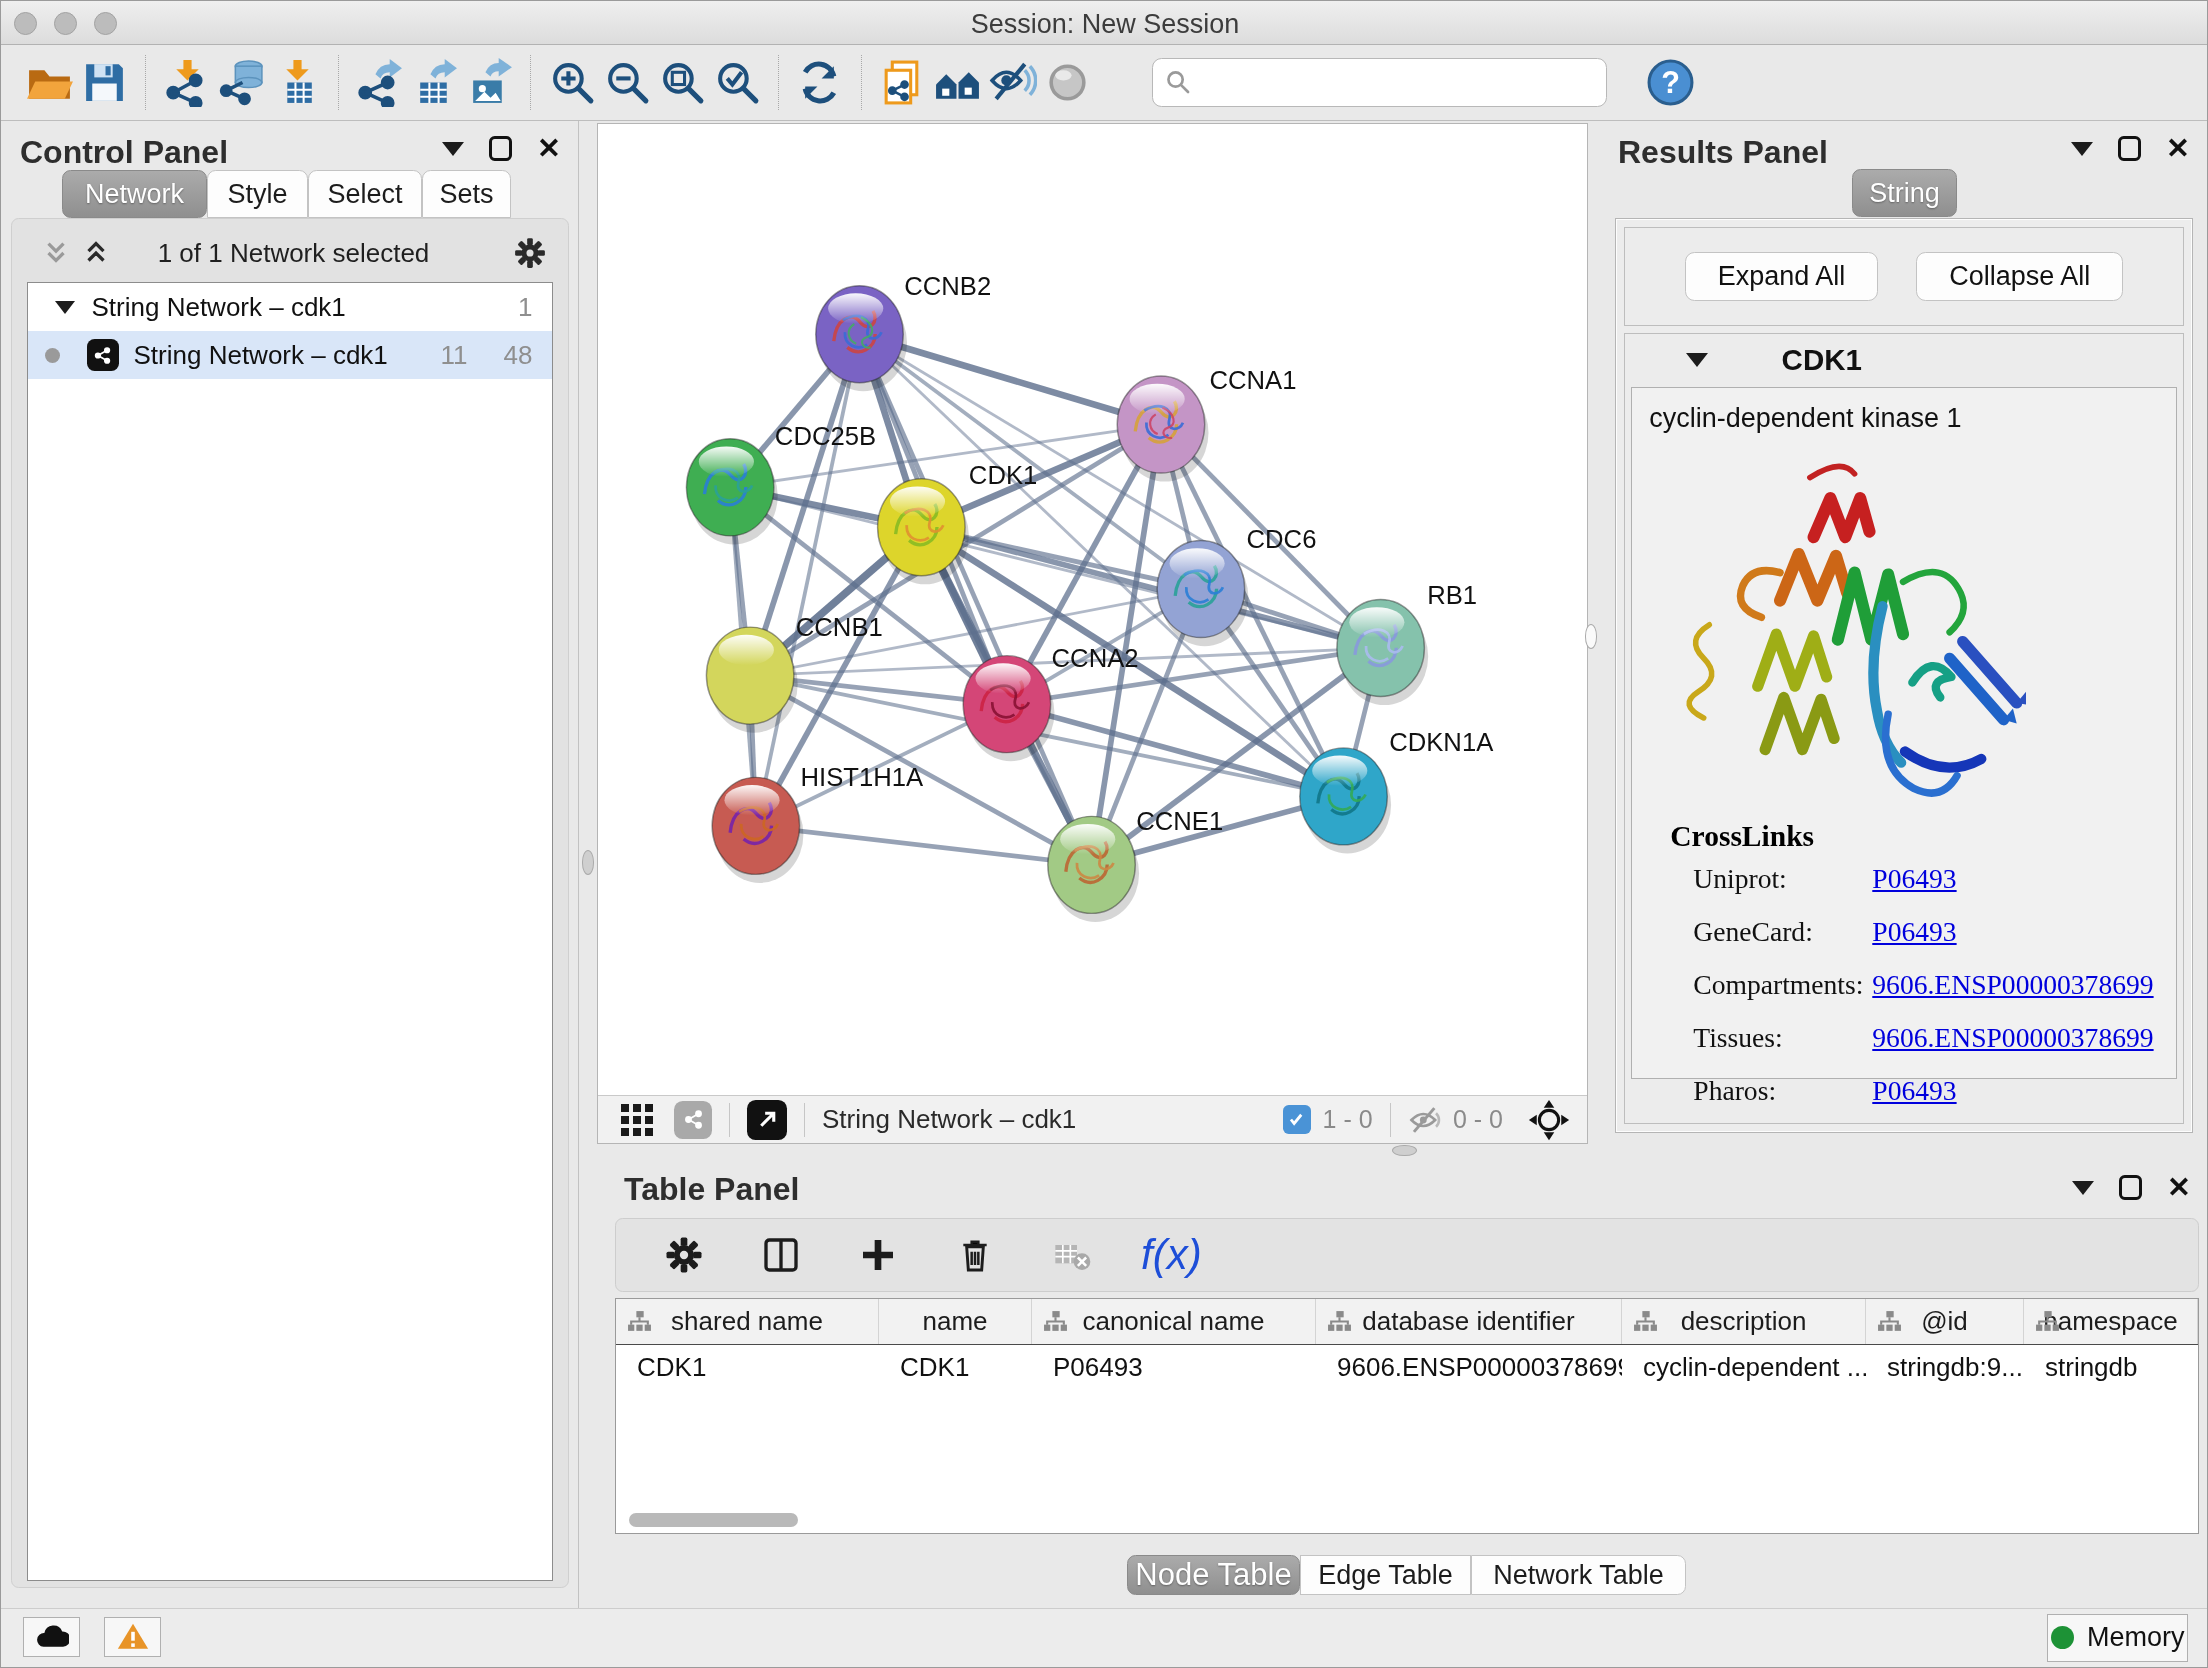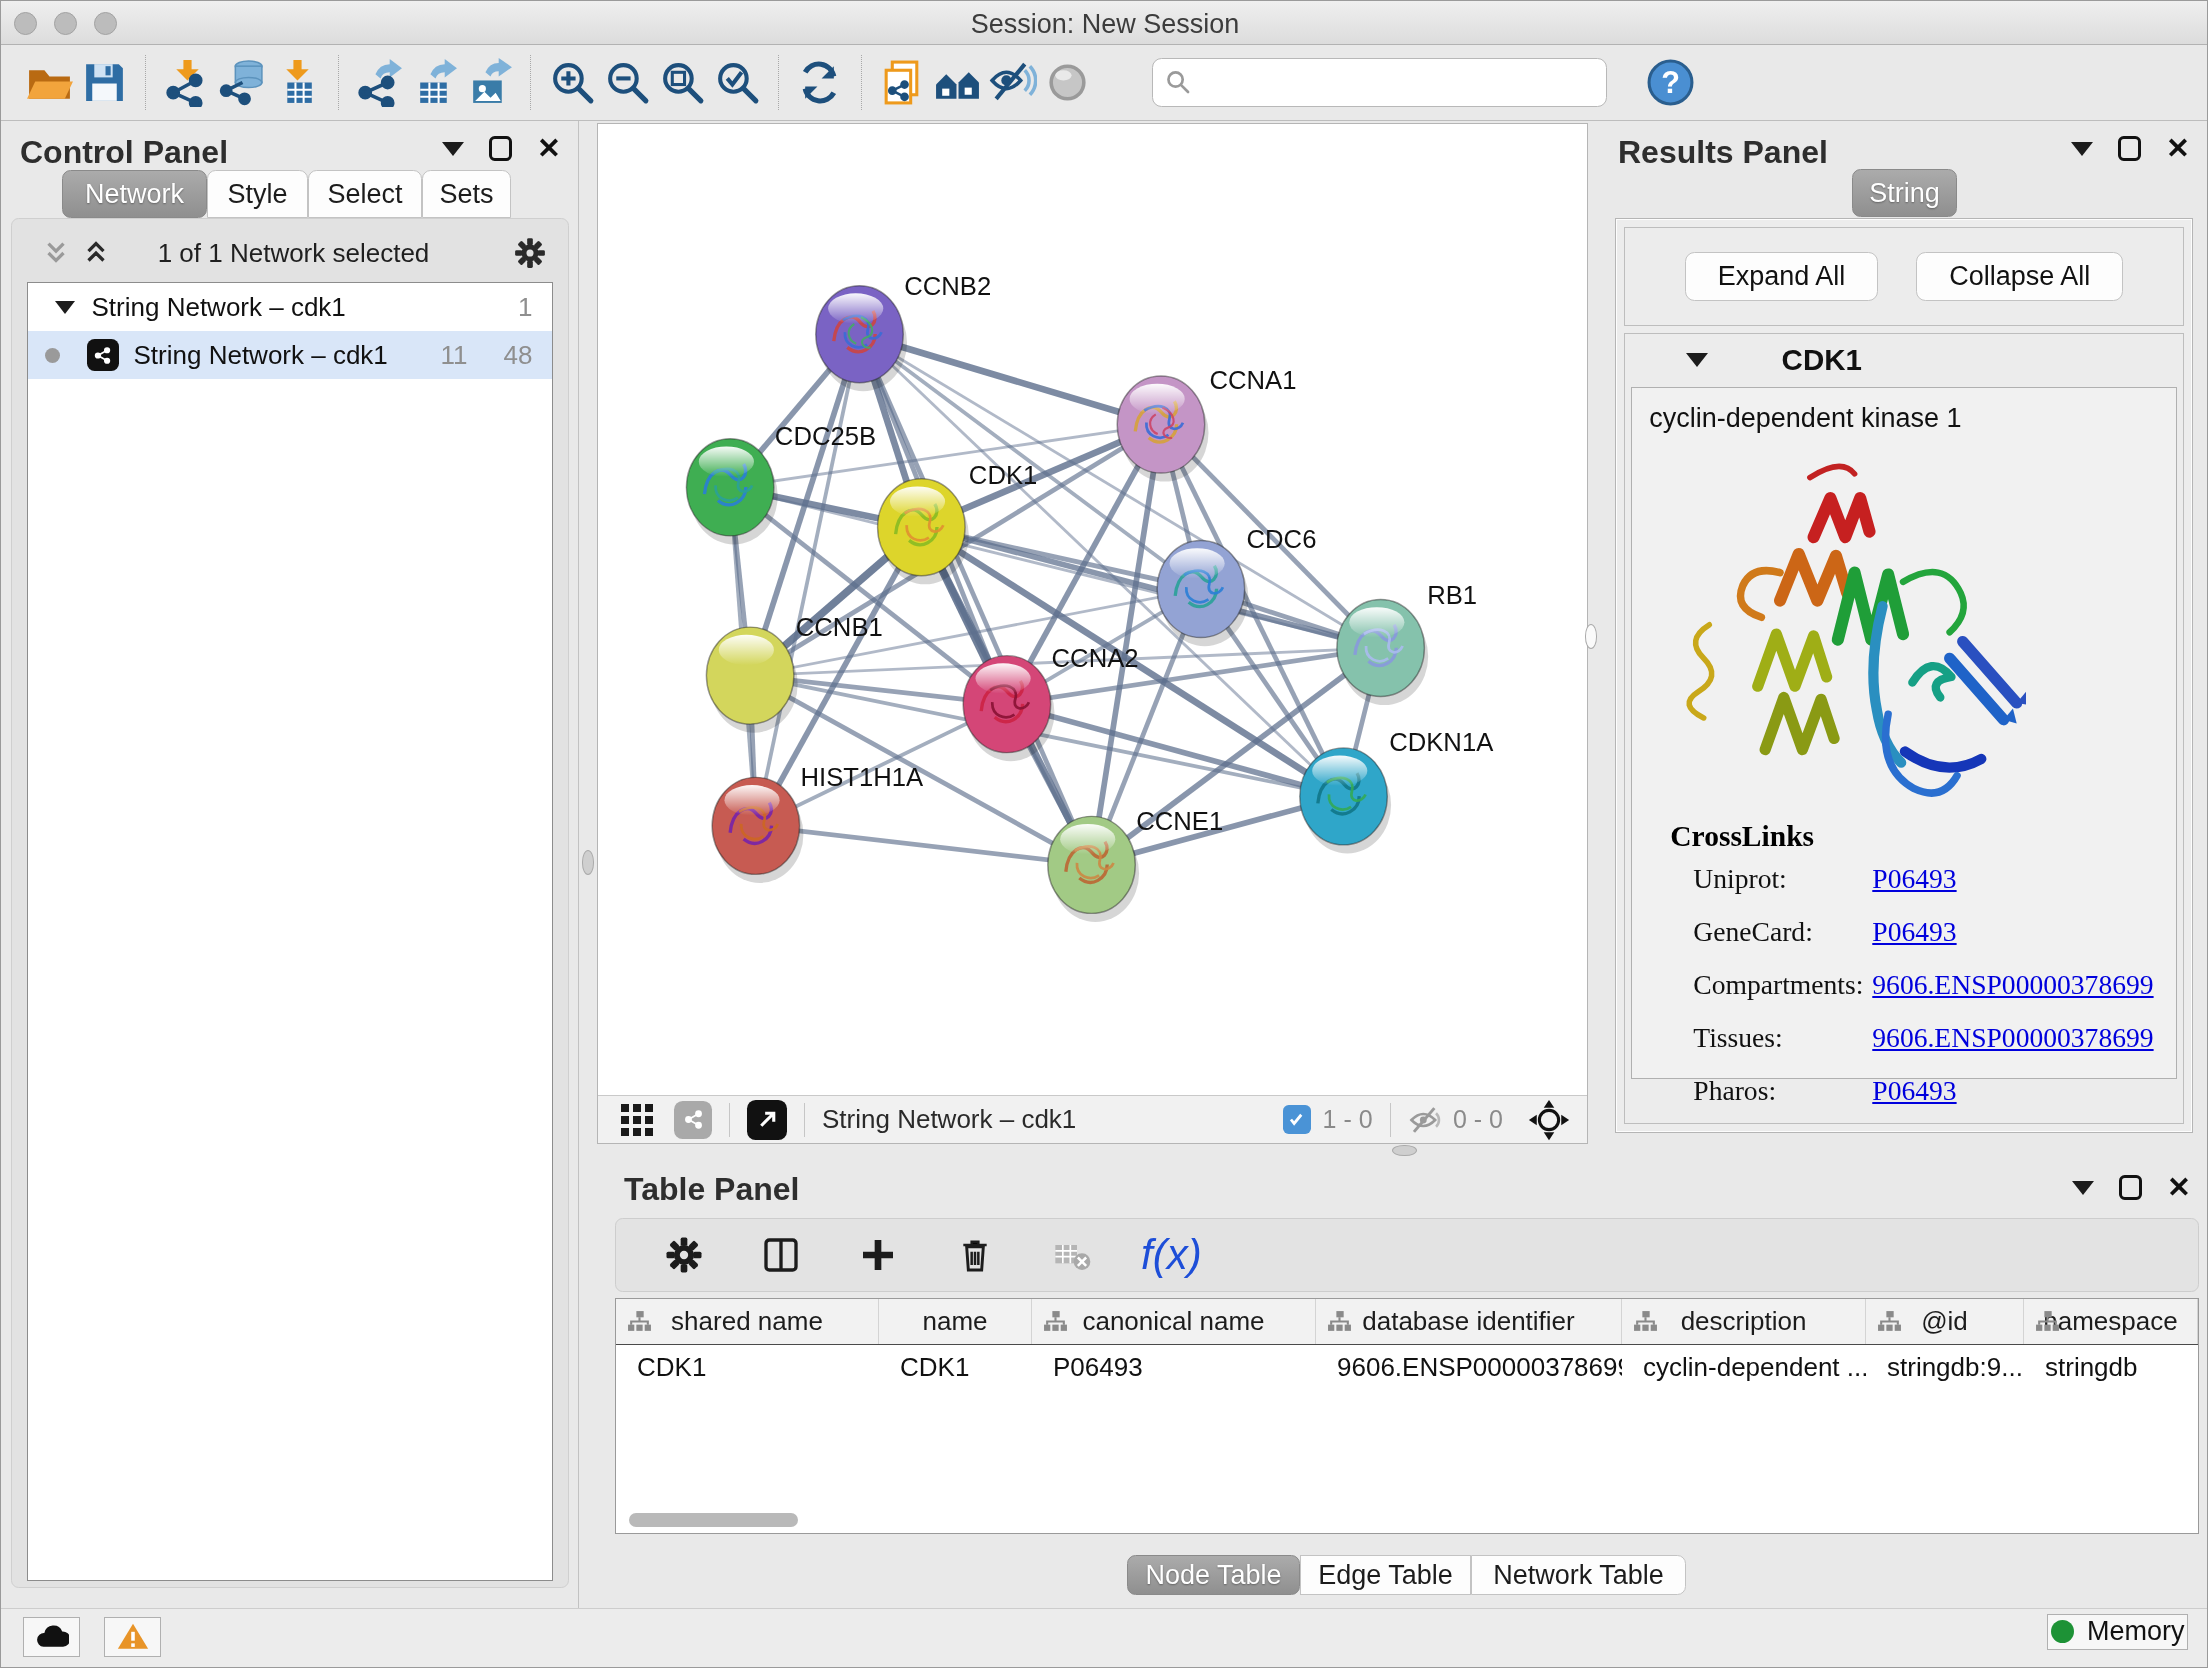--- a/index.html
+++ b/index.html
@@ -106,21 +106,21 @@
   .tbl-row { display:flex; height:44px; align-items:center; }
   .td { padding-left:21px; font-size:26px; color:#111; white-space:nowrap; overflow:hidden; flex:none; }
   .hthumb { position:absolute; left:13.3px; bottom:5.7px; width:169px; height:14.3px; background:#b9b9b9;
     border-radius:7.6px; }
   .tp-tabs { position:absolute; left:534px; top:405px; display:flex; }
 
   
   .statusbar { left:0; top:1607px; width:2208px; height:61px; background:#ececec; border-top:1px solid #cdcdcd; }
   .sb-btn { position:absolute; top:7.6px; width:57px; height:40px; background:#f7f7f7; border:1.9px solid #b0b0b0;
     display:flex; align-items:center; justify-content:center; }
-  .mem-btn { position:absolute; right:21px; top:4.8px; width:141px; height:36px; background:#f7f7f7;
+  .mem-btn { position:absolute; right:21px; top:4.8px; width:141px; height:48px; background:#f7f7f7;
     border:1.9px solid #b0b0b0; display:flex; align-items:center; justify-content:center; gap:13.3px;
     font-size:27px; color:#111; }
   .mem-dot { width:23px; height:23px; border-radius:50%; background:#1d9236; }
 
   .knob { position:absolute; background:#cfcfcf; border:1px solid #aaa; border-radius:50%; }
 </style>
 </head>
 <body>
 
 <div id="app">
@@ -775,21 +775,21 @@
             <div class="td" style="width: 284px;">P06493</div>
             <div class="td" style="width: 306px;">9606.ENSP00000378699</div>
             <div class="td" style="width: 244px;">cyclin-dependent ...</div>
             <div class="td" style="width: 158px;">stringdb:9...</div>
             <div class="td" style="width: 174px;">stringdb</div>
           </div>
         </div>
       <div class="hthumb"></div>
     </div>
     <div class="tp-tabs">
-      <div class="tab sel" style="width:173px;height:40px;font-size:27px">Node Table</div>
+      <div class="tab sel" style="width:173px;height:40px;font-size:31px">Node Table</div>
       <div class="tab" style="width:171px;height:40px;font-size:27px;border-radius:0">Edge Table</div>
       <div class="tab" style="width:215px;height:40px;font-size:27px;border-radius:0 8.6px 8.6px 0">Network Table</div>
     </div>
   </div>
 
   <div class="abs statusbar">
     <div class="sb-btn" style="left:22px">
       <svg width="34" height="27" viewBox="0 0 40 30">
           <path d="M10 27 a8 8 0 0 1 1 -16 a11 11 0 0 1 21 -2 a7 7 0 0 1 1 18z" fill="#111"></path>
         </svg>

